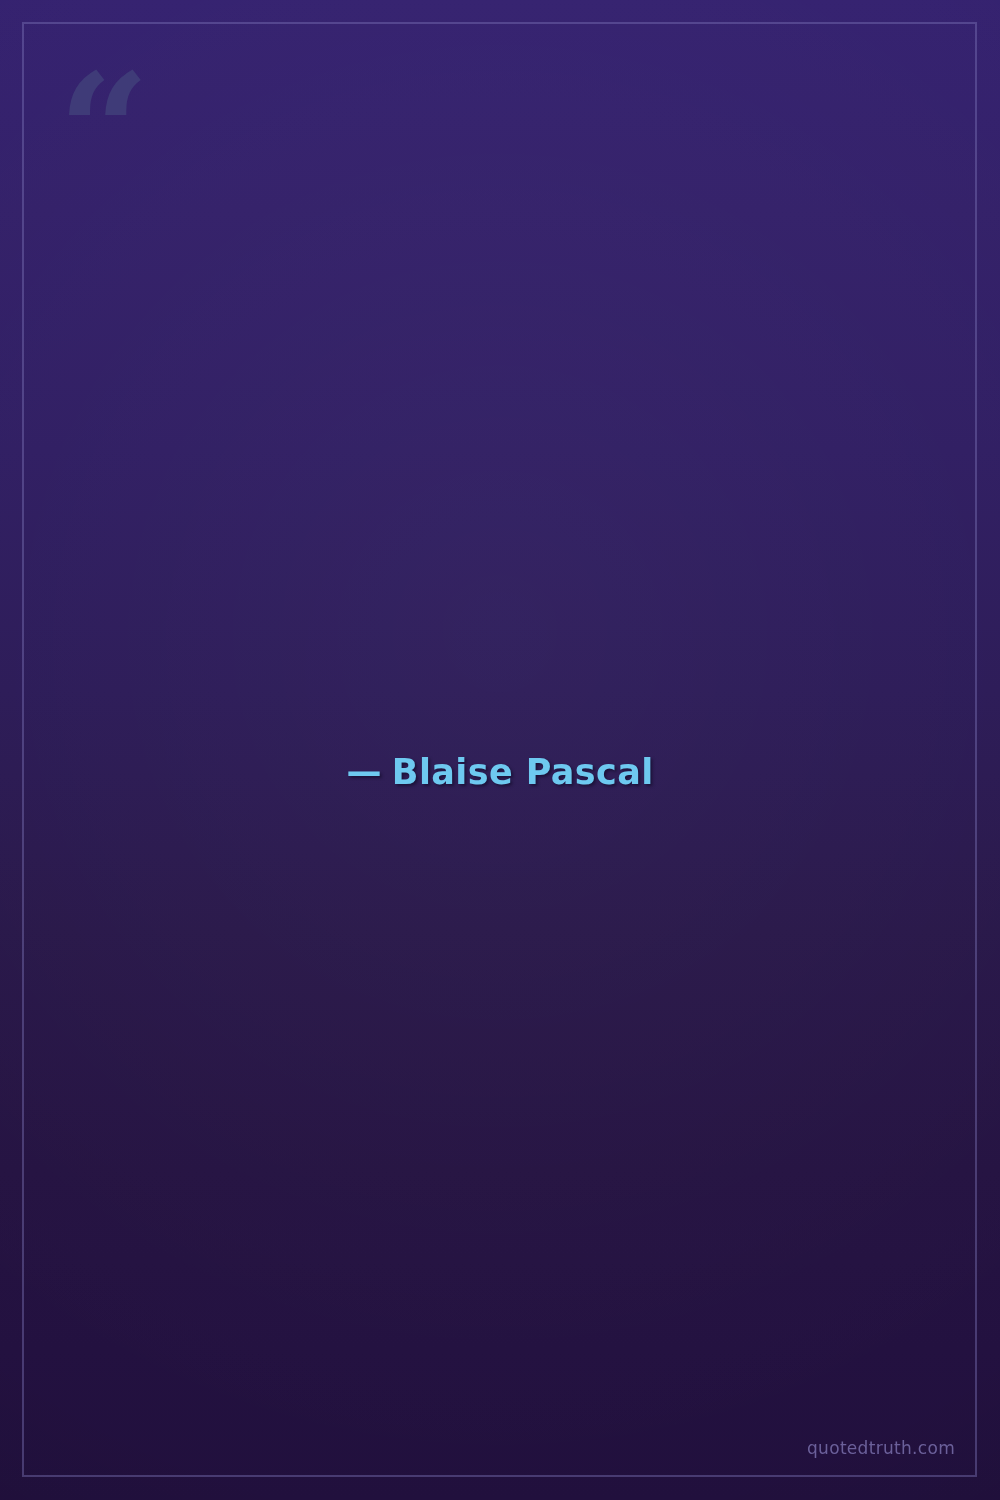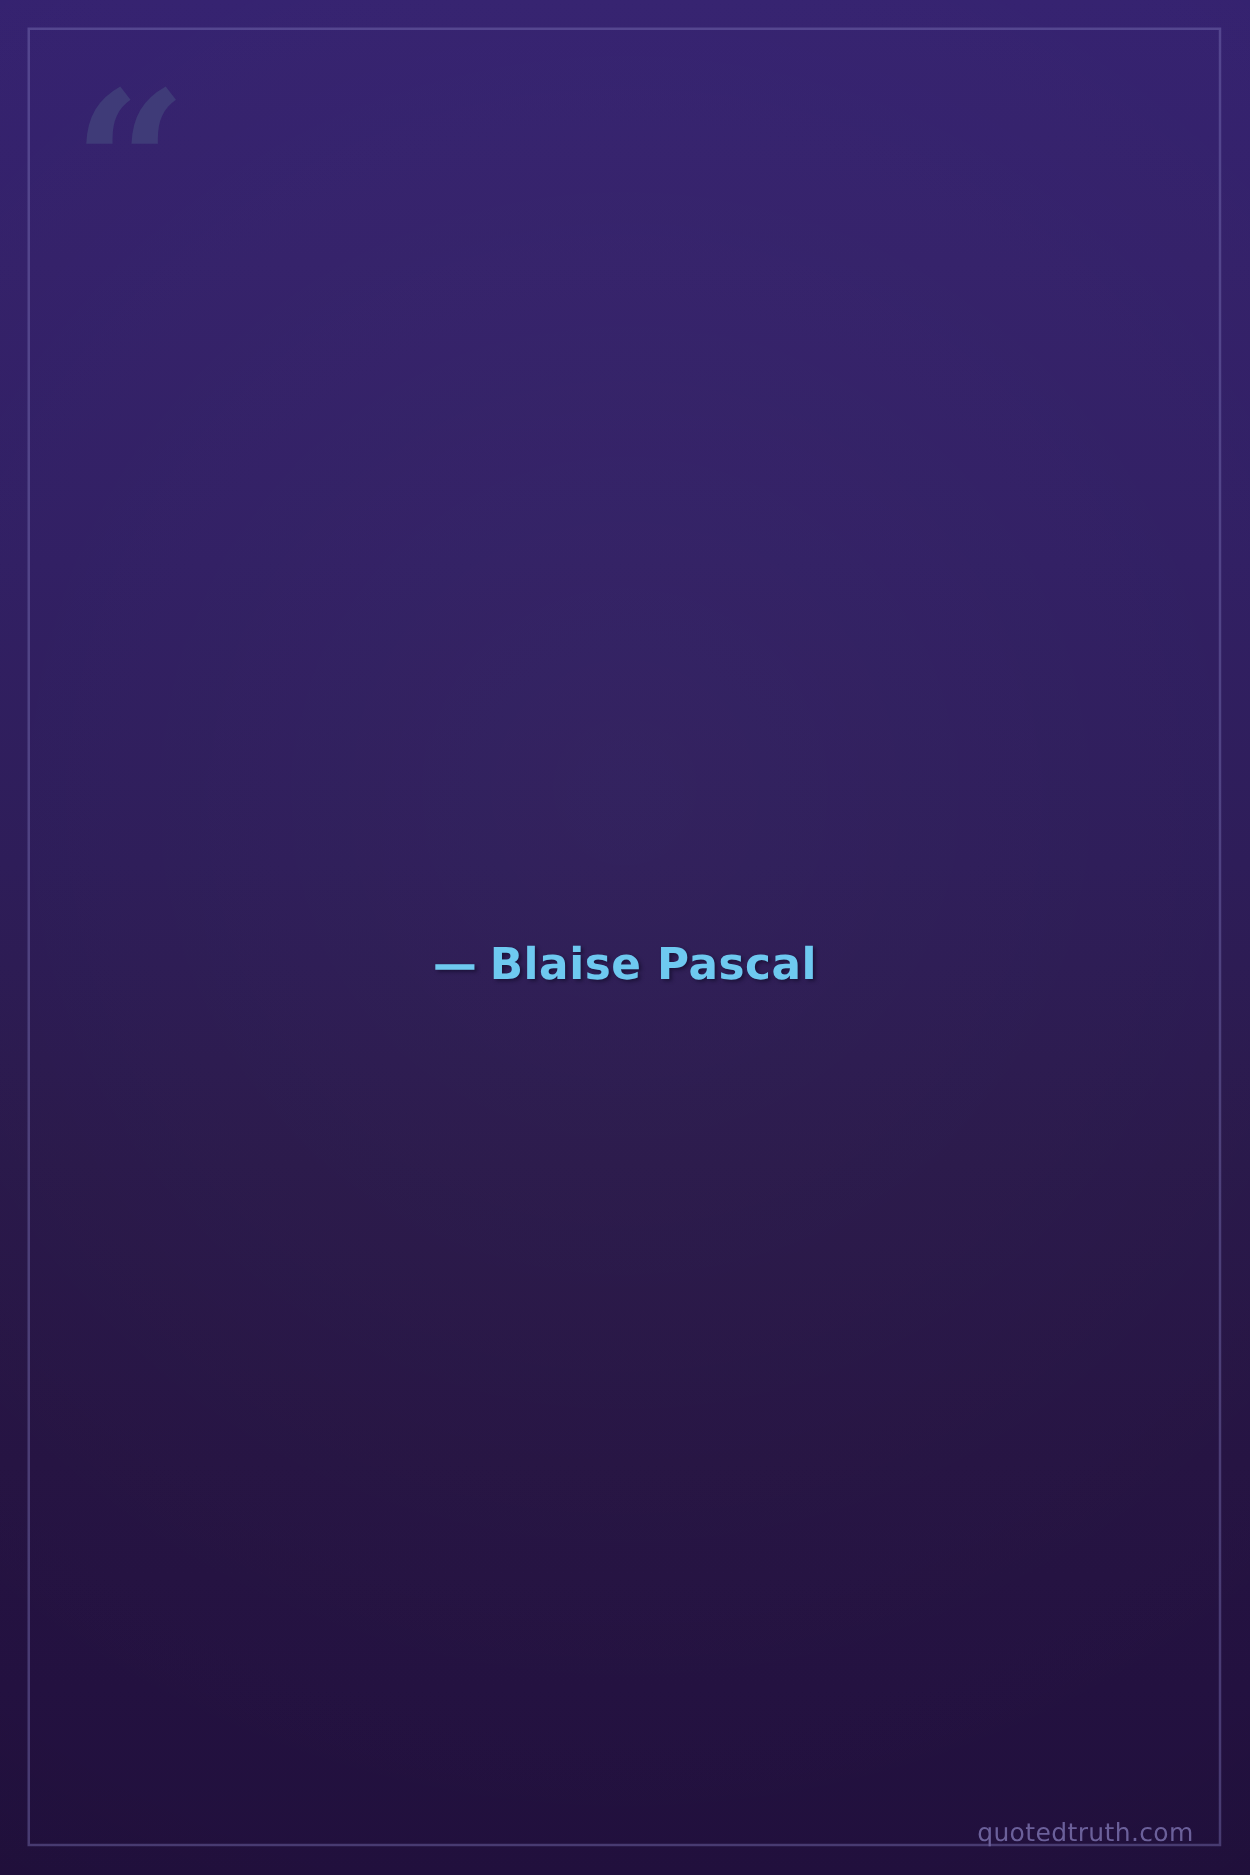--- a/index.html
+++ b/index.html
@@ -101,23 +101,23 @@
     white-space: nowrap;
   }
 
   #attribution .dash {
     margin-right: 10px;
   }
 
   #watermark {
     position: absolute;
     right: 45px;
-    bottom: 22px;
+    bottom: 42px;
     font-family: "DejaVu Sans", sans-serif;
-    font-size: 20px;
+    font-size: 17px;
     font-weight: 400;
     color: #6b609a;
     letter-spacing: 0.3px;
     text-align: right;
   }
 </style>
 </head>
 <body>
 
 <div id="card">

